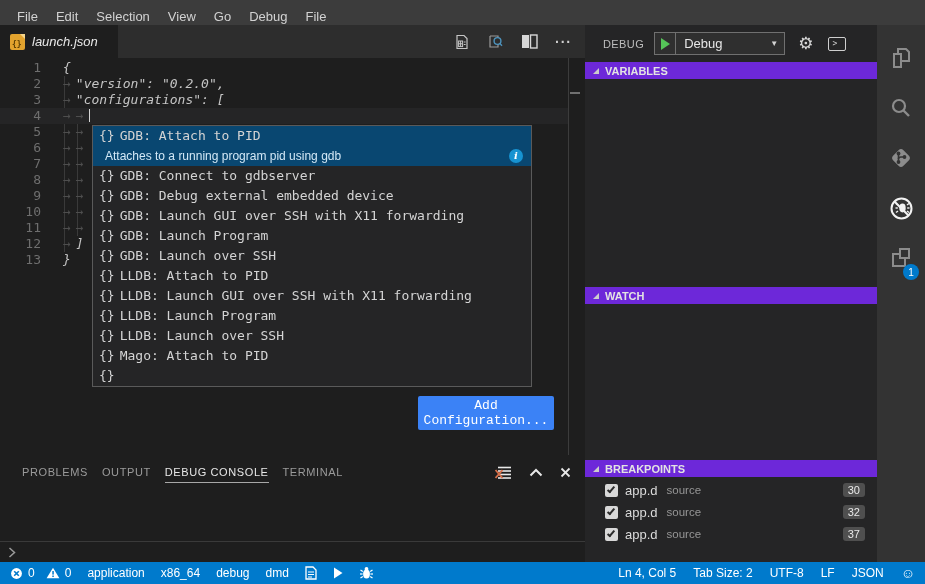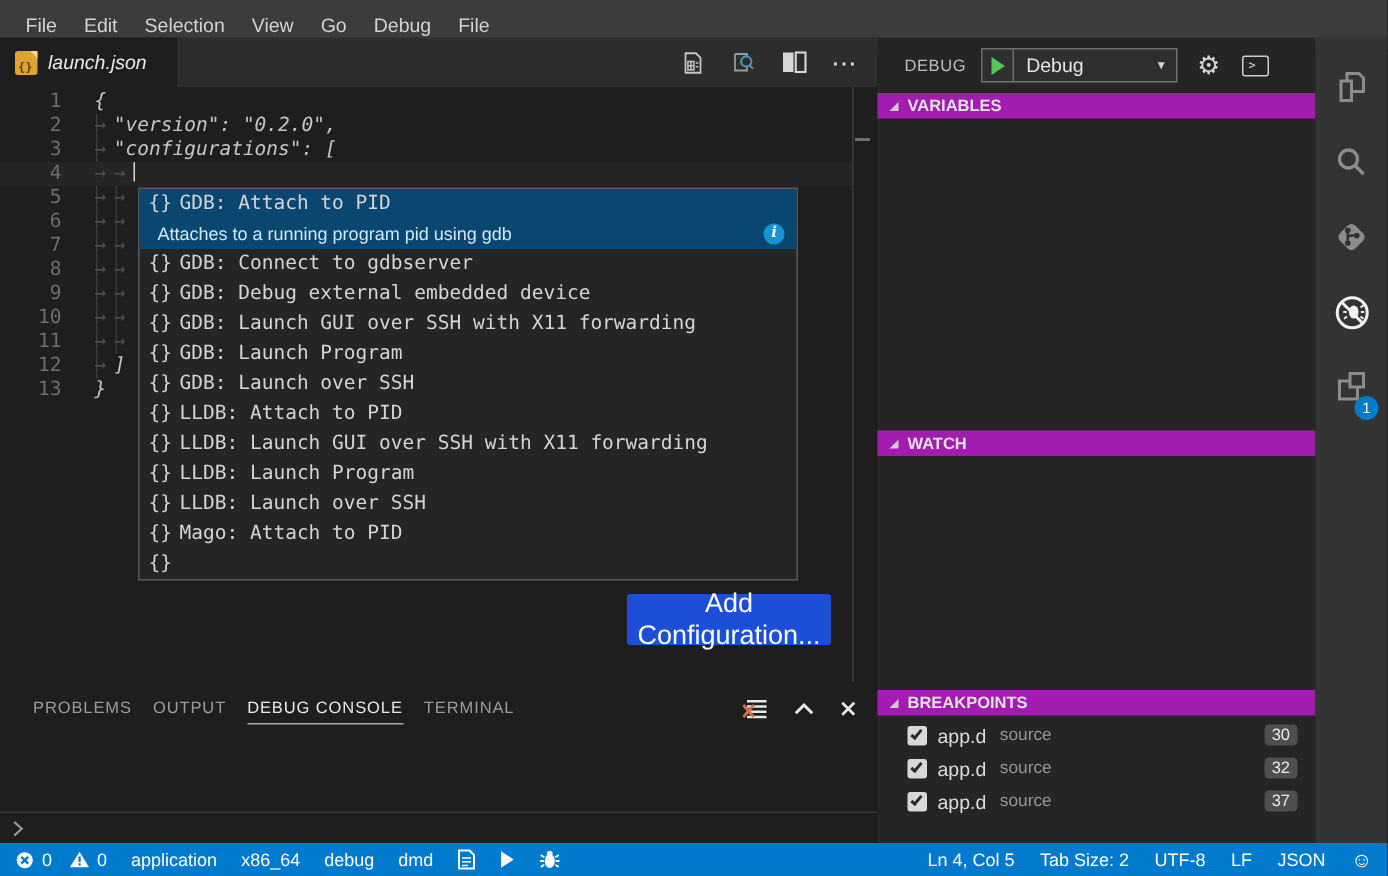--- a/index.html
+++ b/index.html
@@ -50,23 +50,23 @@
   .sg-row .br { color:#d4d4d4; margin-right:5px; }
   .sg-sel { background:#094771; }
   .sg-detail { height:20px; line-height:20px; background:#094771; display:flex; align-items:center;
                padding-left:12px; padding-right:8px; font-family:"Liberation Sans",sans-serif;
                font-size:12px; color:#d3e8f6; }
   .info-icon { margin-left:auto; width:14px; height:14px; border-radius:50%; background:#1793d1;
                color:#fff; font-size:10px; font-weight:bold; font-family:"DejaVu Serif",serif;
                display:flex; align-items:center; justify-content:center; font-style:italic; }
 
   
-  .add-config { position:absolute; left:418px; top:338px; width:136px; height:34px; background:#1d4ed8;
-                color:#ffffff; border:none; border-radius:2px; font-size:18px;
-                font-family:Liberation Sans, sans-serif; display:flex; align-items:center; justify-content:center; }
+  .add-config { position:absolute; left:418px; top:338px; width:136px; height:34px; background:#3b82f6;
+                color:#ffffff; border:none; border-radius:2px; font-size:13px;
+                font-family:Liberation Mono, monospace; display:flex; align-items:center; justify-content:center; }
 
   
   .panel { position:absolute; left:0; top:455px; width:585px; height:107px; background:#1e1e1e; }
   .panel-tabs { height:34px; display:flex; align-items:center; padding-left:22px; gap:14px; }
   .ptab { font-size:11px; letter-spacing:0.6px; color:#9b9b9b; padding:4px 0; }
   .ptab.active { color:#e7e7e7; border-bottom:1px solid #a8a8a8; }
   .panel-actions { margin-left:auto; display:flex; align-items:center; gap:17px; padding-right:14px; }
   .console-input { position:absolute; left:0; bottom:0; width:585px; height:21px; border-top:1px solid #3a3a3a;
                    display:flex; align-items:center; padding-left:8px; }
 
@@ -86,21 +86,21 @@
   .launch-select { height:23px; width:131px; border:1px solid #707070; display:flex; align-items:center; background:#2f2f2f; }
   .play-btn { width:21px; height:100%; display:flex; align-items:center; justify-content:center; border-right:1px solid #707070; }
   .play-tri { width:0; height:0; border-left:9px solid #55c558; border-top:6px solid transparent; border-bottom:6px solid transparent; }
   .sel-value { padding-left:8px; color:#e6e6e6; font-size:13px; }
   .sel-caret { margin-left:auto; padding-right:6px; font-size:8px; color:#d4d4d4; }
   .gear { margin-left:13px; font-size:17px; color:#d6d6d6; line-height:1; }
   .console-toggle { margin-left:15px; width:18px; height:14px; border:1px solid #cfcfcf; border-radius:2px;
                     display:flex; align-items:center; padding-left:3px; }
   .console-toggle span { font-size:8px; color:#cfcfcf; font-family:"DejaVu Sans Mono",monospace; }
 
-  .sect-header { height:17px; flex:0 0 auto; background:#a21caf; display:flex; align-items:center;
+  .sect-header { height:17px; flex:0 0 auto; background:#6d28d9; display:flex; align-items:center;
                  padding-left:8px; gap:6px; font-size:11px; font-weight:bold; color:#e3e3e3; }
   .twistie { width:0; height:0; border-bottom:6px solid #cccccc; border-left:6px solid transparent; }
   .sect-body { flex:0 0 auto; }
   .h-vars { height:208px; } .h-watch { height:27px; } .h-stack { height:129px; } .h-bp { height:68px; padding-top:2px; }
 
   .bp-row { height:22px; display:flex; align-items:center; padding-left:20px; }
   .check { position:relative; width:13px; height:13px; background:#d8d8d8; border-radius:2px; flex:0 0 auto; }
   .check i { position:absolute; left:4px; top:1px; width:4px; height:8px;
              border:solid #2b2b2b; border-width:0 2px 2px 0; transform:rotate(40deg); }
   .bp-file { margin-left:7px; color:#dcdcdc; font-size:13px; }

